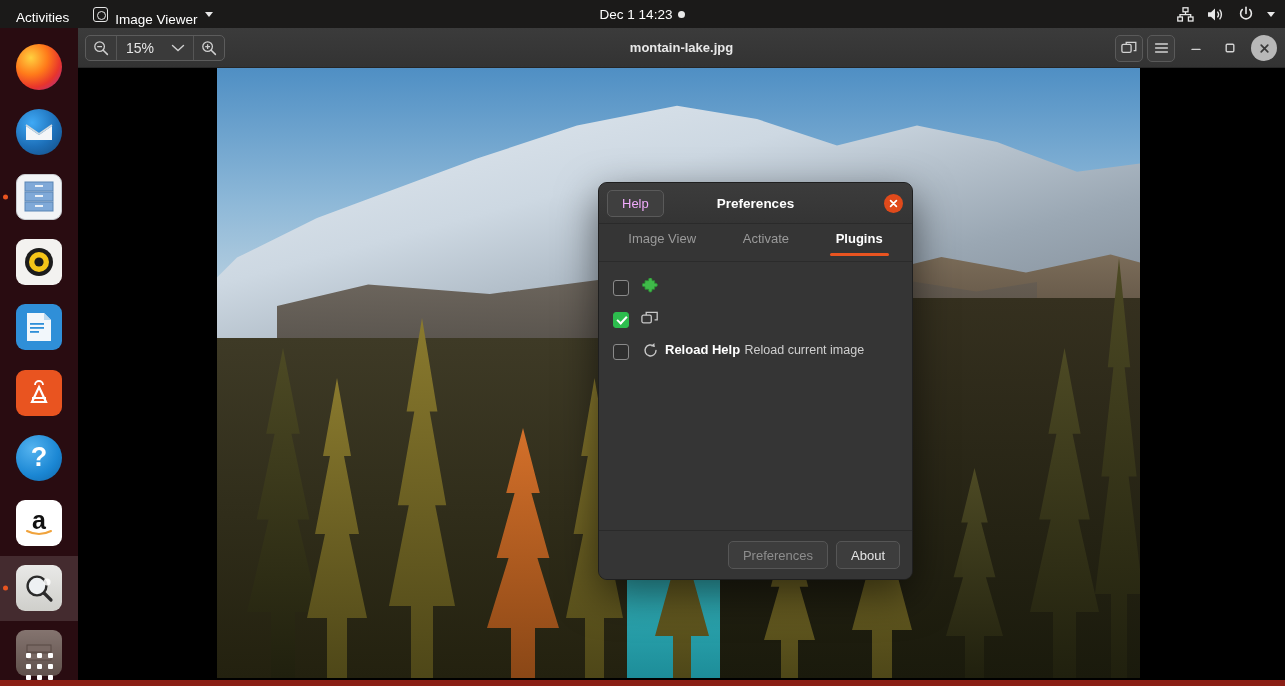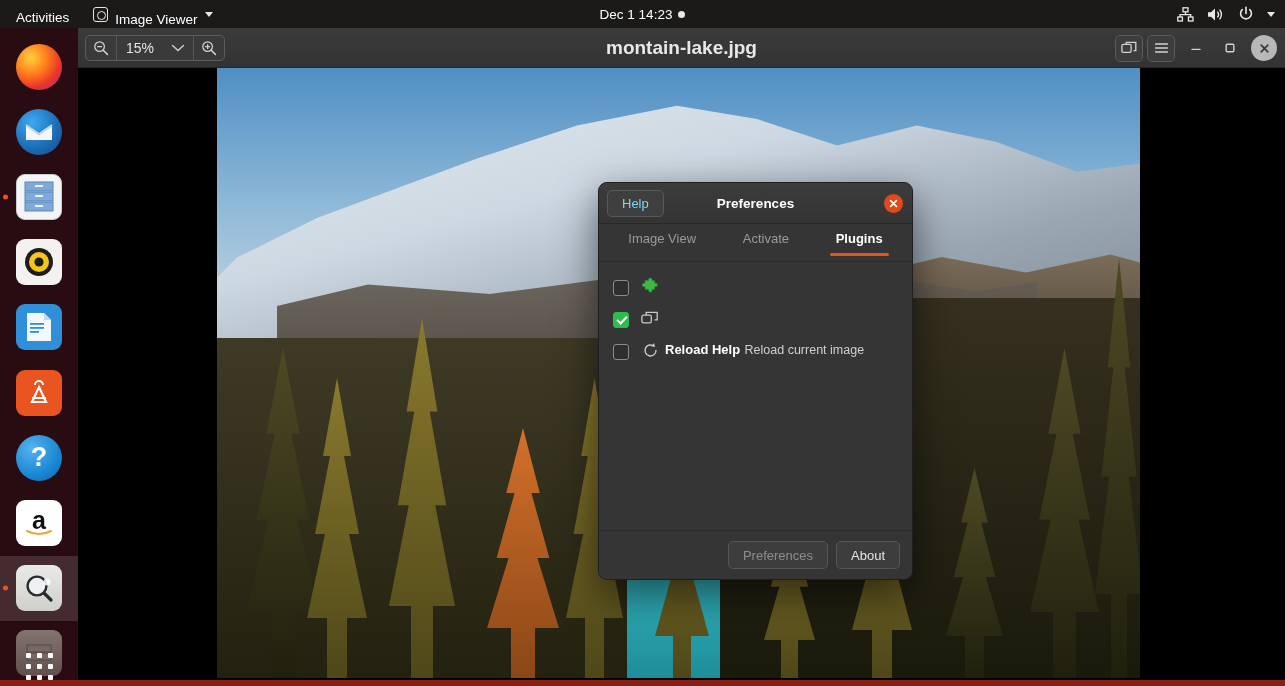--- a/index.html
+++ b/index.html
@@ -67,21 +67,21 @@
     background: linear-gradient(#3b3b3b,#333333);
     border-bottom:1px solid #262626;
     display:flex; align-items:center;
   }
   #zoom-group { display:flex; align-items:center; margin-left:7px;
     border:1px solid #5c5c5c; border-radius:5px; height:26px; background:#3a3a3a; overflow:hidden; }
   .zbtn { width:30px; height:24px; display:flex;align-items:center;justify-content:center; }
   .zsep { width:1px; height:24px; background:#565656; }
   #zoom-level { color:#e6e6e6; font-size:14px; min-width:46px; text-align:center; }
   #win-title { position:absolute; left:0; right:0; text-align:center; color:#e8e8e8;
-               font-size:19px; font-weight:bold; pointer-events:none; }
+               font-size:13px; font-weight:bold; pointer-events:none; }
   #win-btns { position:absolute; right:8px; top:0; height:40px; display:flex; align-items:center; gap:4px; }
   .tb-btn { width:28px; height:27px; border:1px solid #5a5a5a; border-radius:5px; background:#3d3d3d;
             display:flex;align-items:center;justify-content:center; }
   .wc { width:26px;height:26px;border-radius:50%; display:flex;align-items:center;justify-content:center;
         background:rgba(255,255,255,0.10); margin-left:4px; }
   .wc.close { background:#b8b8b8; }
 
   #canvas { position:absolute; top:40px; left:0; width:1207px; height:610px; background:#000; }
   #photo { position:absolute; left:139px; top:0; width:923px; height:610px; overflow:hidden; }
 
@@ -142,21 +142,21 @@
     background:#353535; border:1px solid #1f1f1f; border-radius:9px;
     box-shadow: 0 14px 40px rgba(0,0,0,0.55);
     z-index:30; overflow:hidden;
   }
   #prefs-head {
     height:41px; background: linear-gradient(#3c3c3c,#343434);
     border-bottom:1px solid #2a2a2a; display:flex; align-items:center; position:relative;
   }
   #help-btn {
     margin-left:8px; height:27px; padding:0 14px; border:1px solid #5a5a5a; border-radius:5px;
-    background:#3f3f3f; color:#7dd3fc; font-size:13px; display:flex; align-items:center;
+    background:#3f3f3f; color:#f0abfc; font-size:13px; display:flex; align-items:center;
   }
   #prefs-title { position:absolute; left:0; right:0; text-align:center; color:#fff;
                  font-size:13.5px; font-weight:bold; pointer-events:none; }
   #prefs-close {
     position:absolute; right:9px; width:19px;height:19px;border-radius:50%;
     background:#e04a1b; color:#fff; font-size:13px; line-height:19px; text-align:center;
     display:flex;align-items:center;justify-content:center;
   }
   #tabs { height:38px; display:flex; align-items:center; justify-content:space-around;
           background:#353535; border-bottom:1px solid #2b2b2b; padding:0 6px; }

